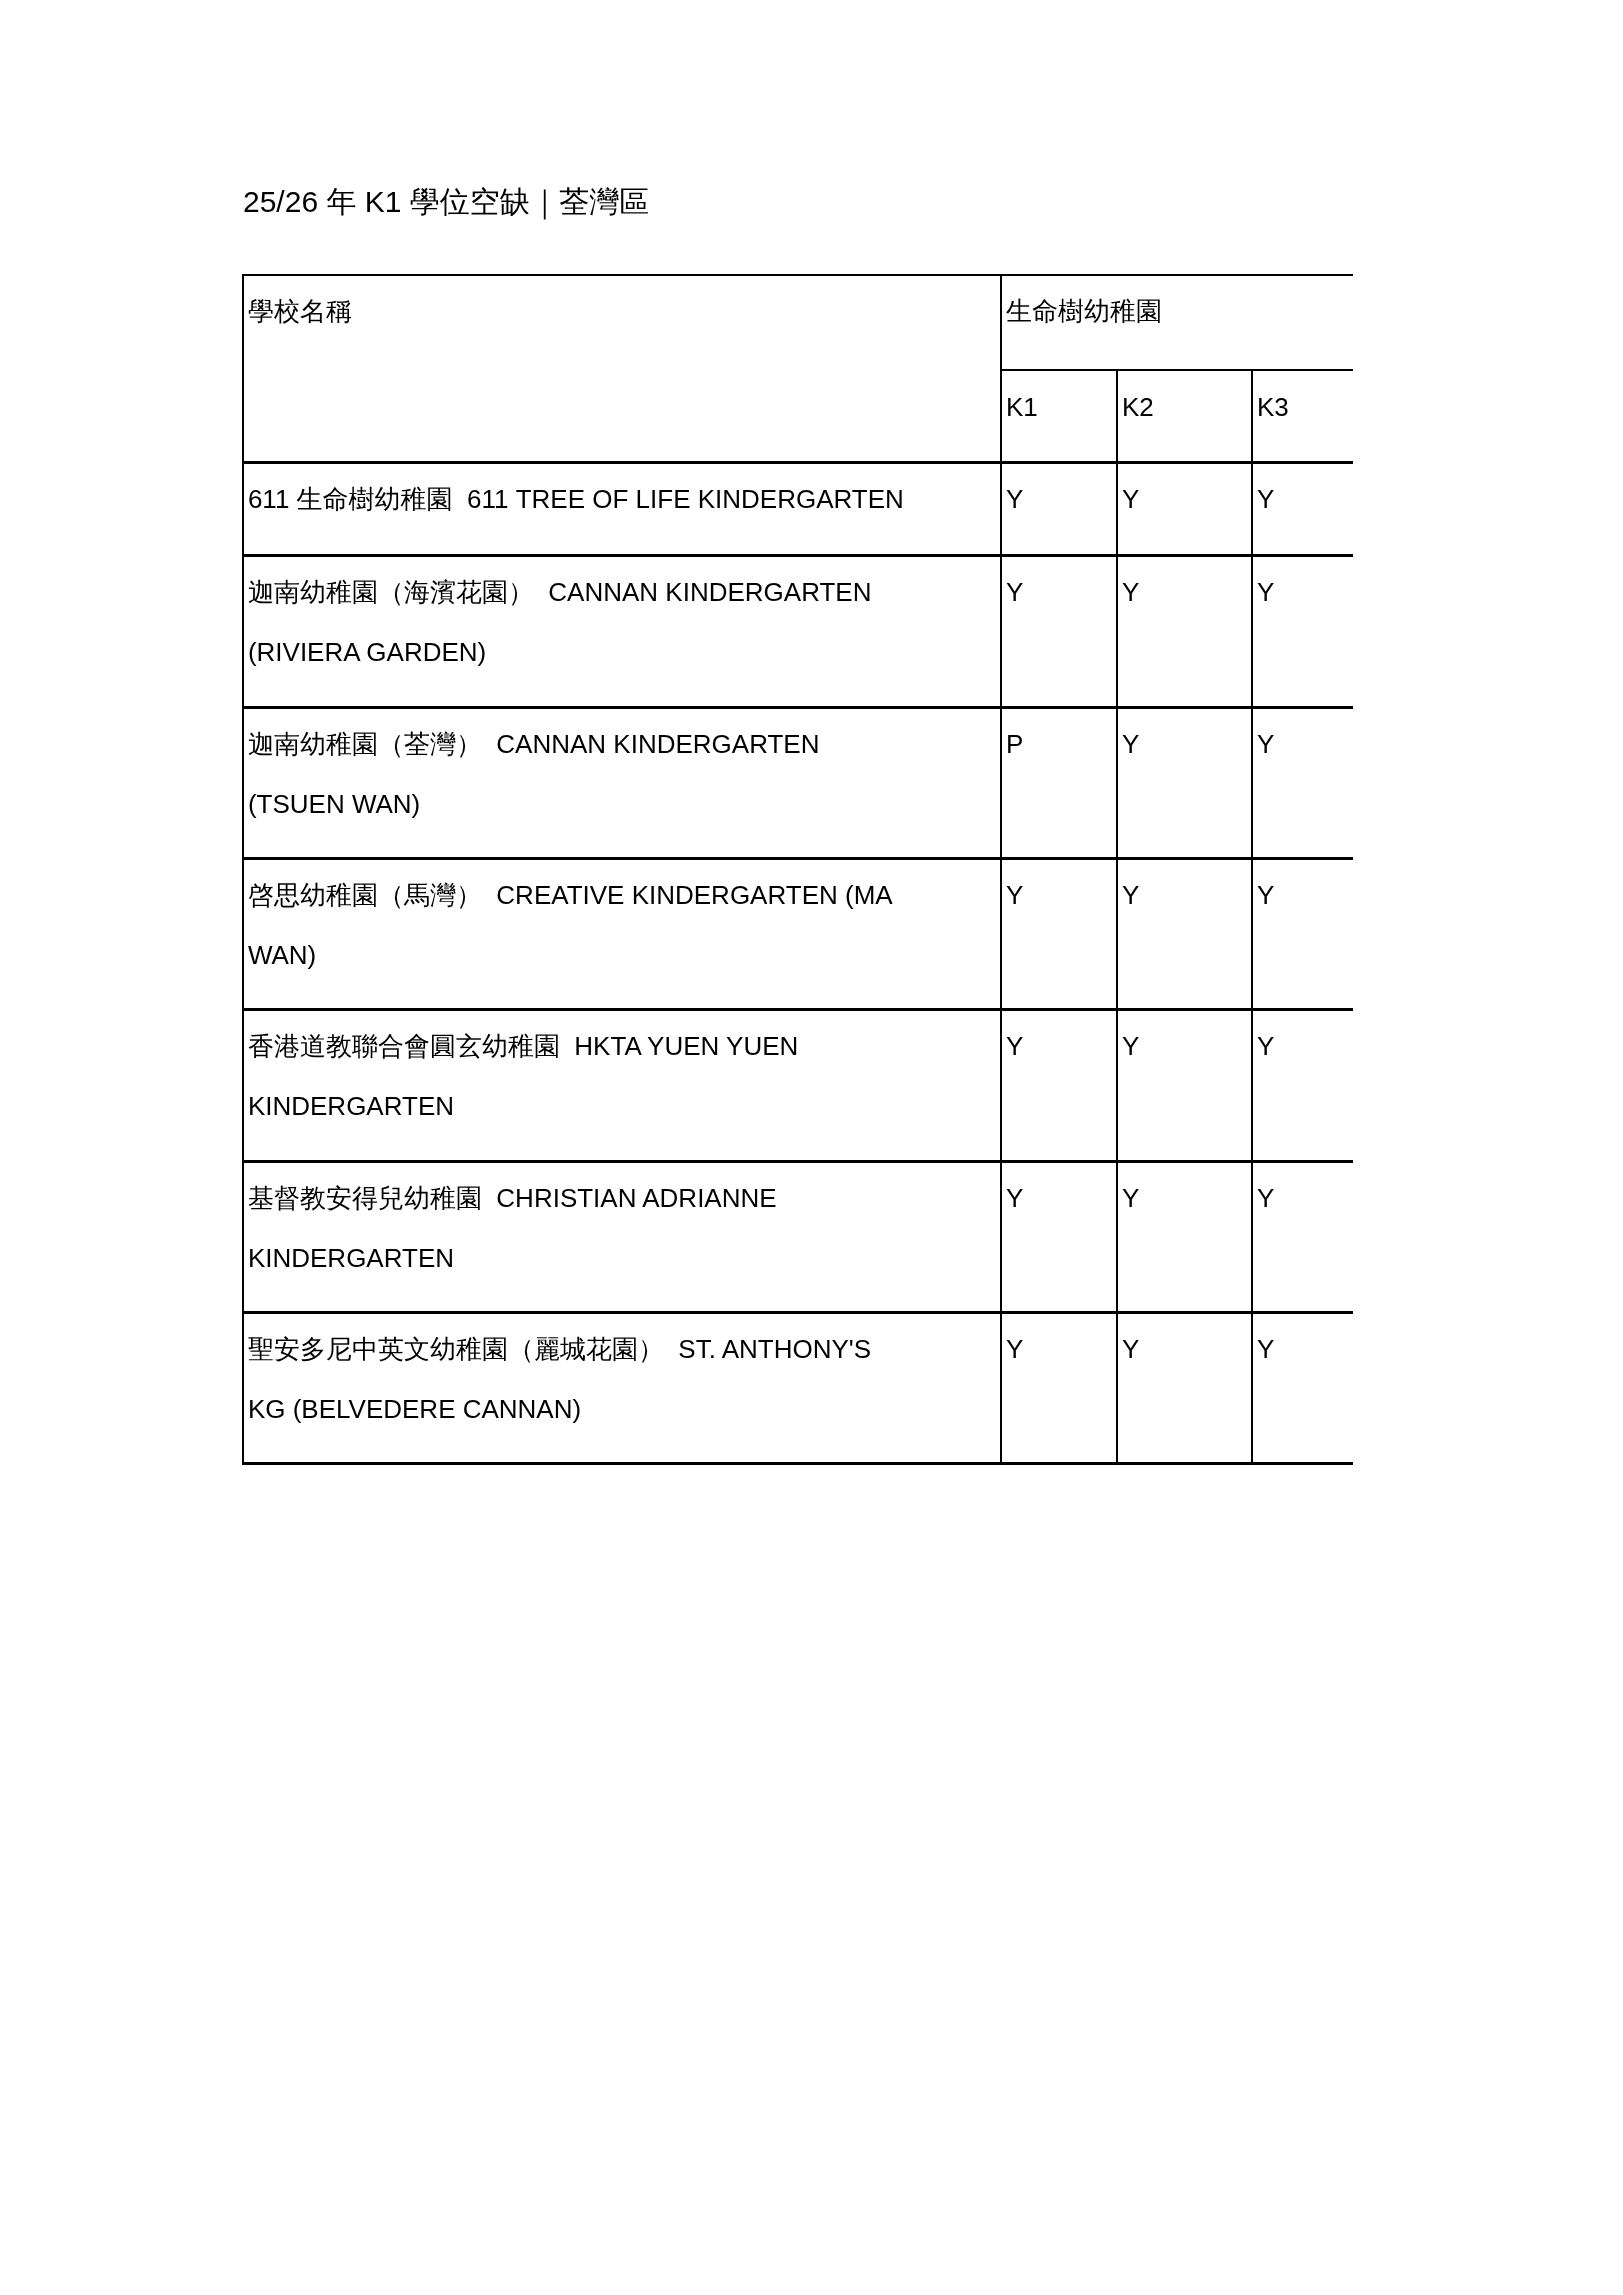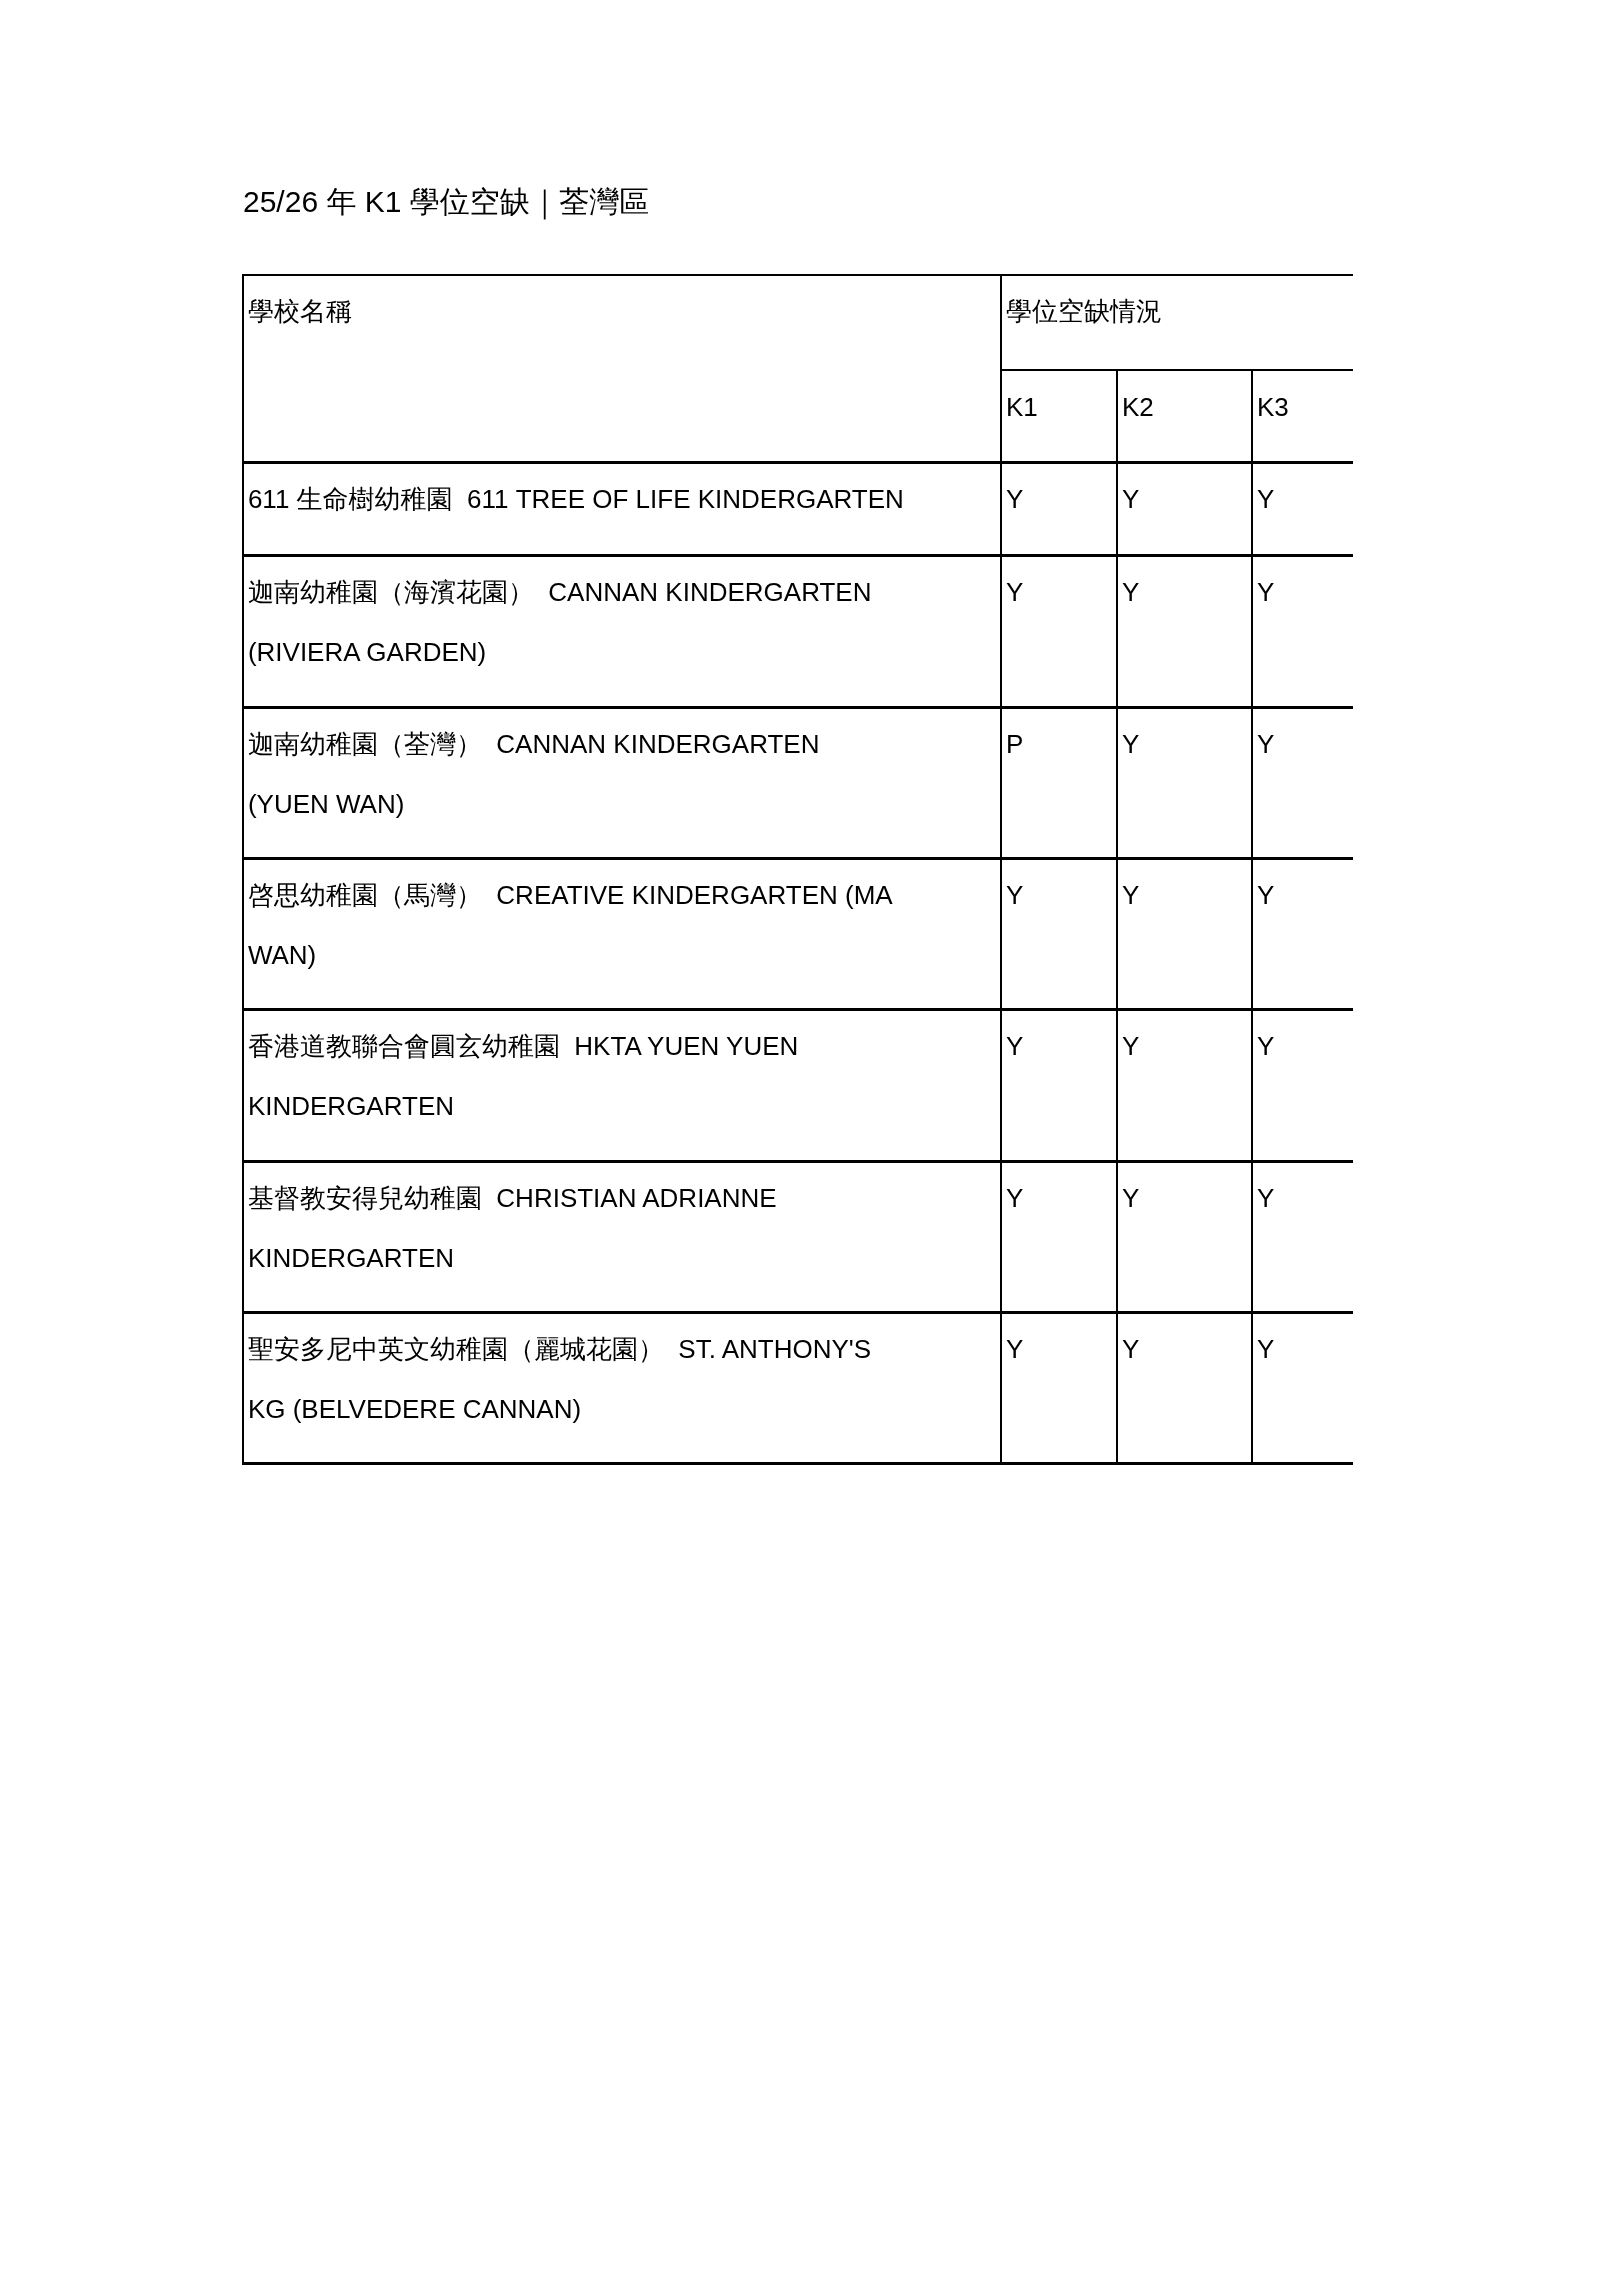--- a/index.html
+++ b/index.html
@@ -66,21 +66,21 @@
   <table class="vacancy-table">
     <colgroup>
       <col style="width:758px">
       <col style="width:116px">
       <col style="width:135px">
       <col style="width:116px">
     </colgroup>
     <thead>
       <tr class="head-main">
         <th rowspan="2">學校名稱</th>
-        <th colspan="3">學位空缺情況</th>
+        <th colspan="3">生命樹幼稚園</th>
       </tr>
       <tr class="head-sub">
         <th>K1</th>
         <th>K2</th>
         <th>K3</th>
       </tr>
     </thead>
     <tbody>
       <tr class="r-single">
         <td>611 生命樹幼稚園  611 TREE OF LIFE KINDERGARTEN</td>
@@ -90,21 +90,21 @@
       </tr>
       <tr class="r-double">
         <td>迦南幼稚園（海濱花園）  CANNAN KINDERGARTEN
 (RIVIERA GARDEN)</td>
         <td>Y</td>
         <td>Y</td>
         <td>Y</td>
       </tr>
       <tr class="r-double">
         <td>迦南幼稚園（荃灣）  CANNAN KINDERGARTEN
-(YUEN WAN)</td>
+(TSUEN WAN)</td>
         <td>P</td>
         <td>Y</td>
         <td>Y</td>
       </tr>
       <tr class="r-double">
         <td>啓思幼稚園（馬灣）  CREATIVE KINDERGARTEN (MA
 WAN)</td>
         <td>Y</td>
         <td>Y</td>
         <td>Y</td>

